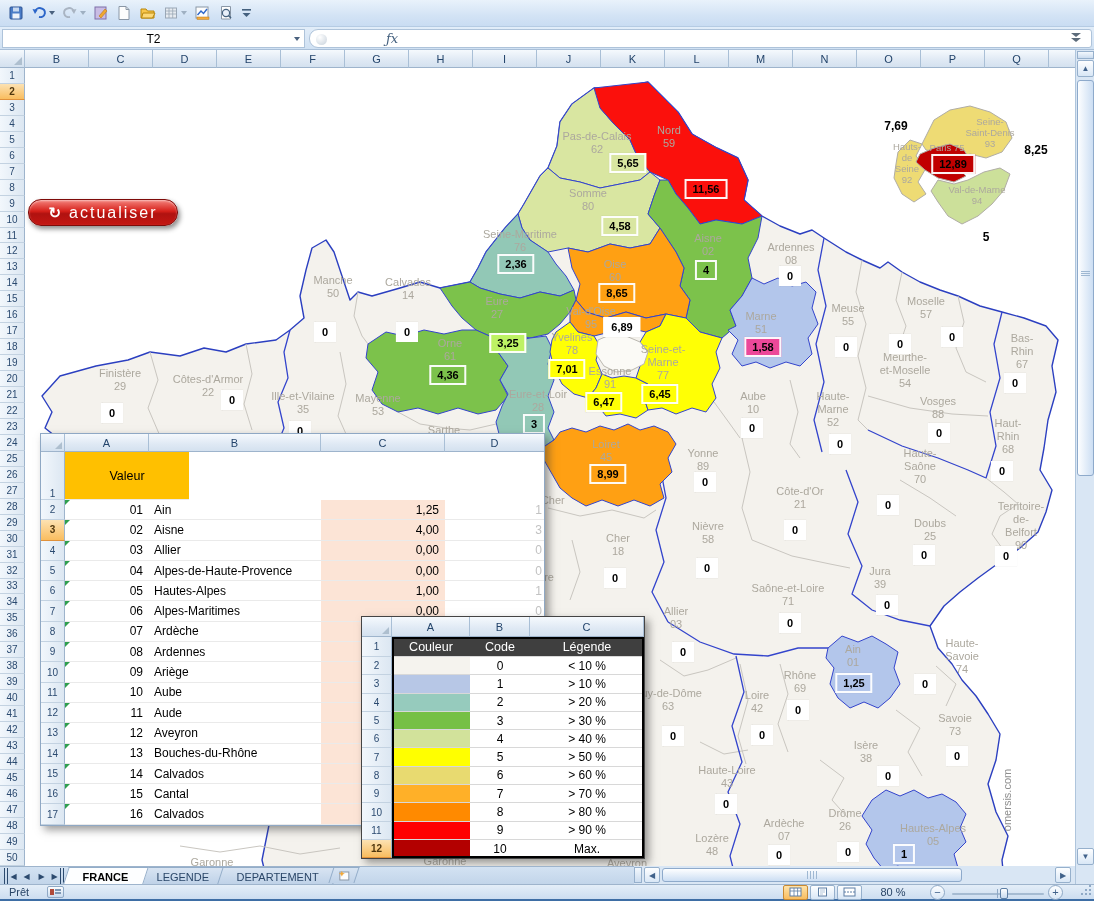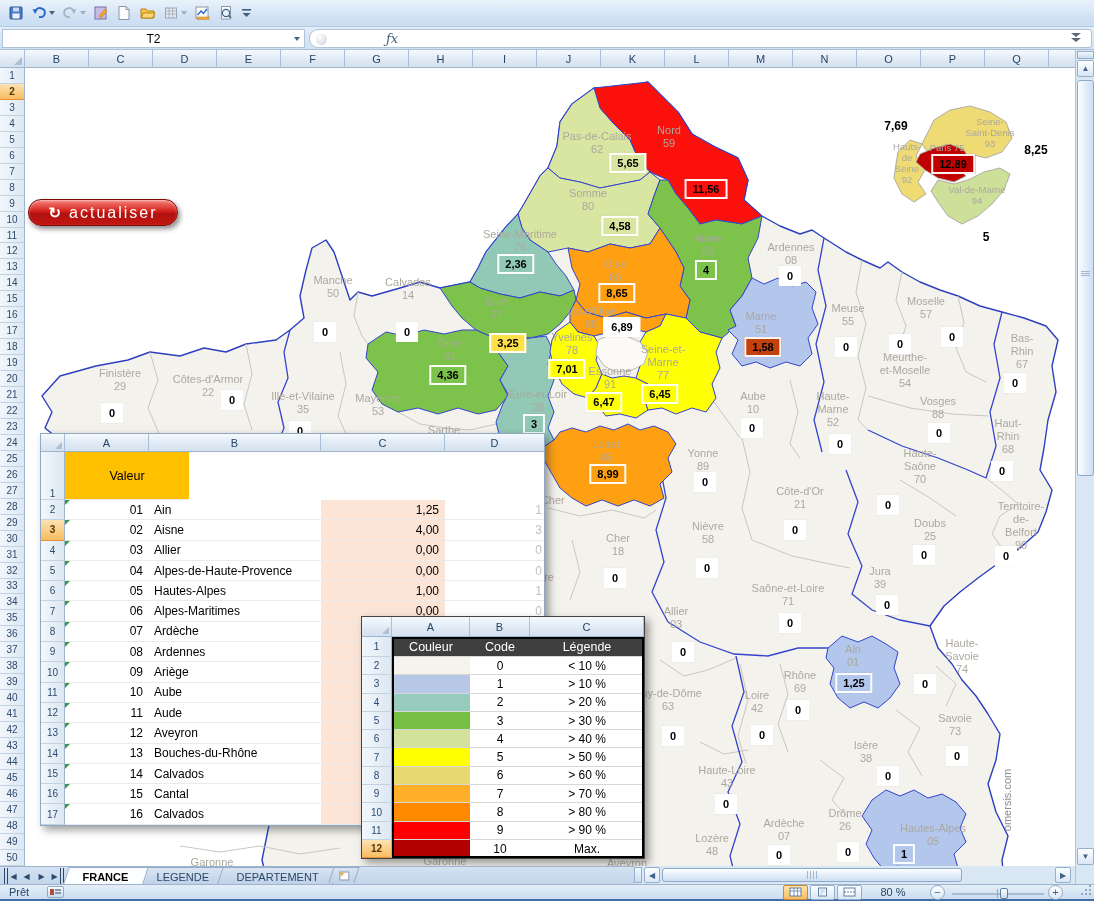--- a/index.html
+++ b/index.html
@@ -224,21 +224,21 @@
       <div class="mlab" style="left: 520px; top: 247px;">76</div>
       <div class="vbox" style="left: 516px; top: 264px; background: rgb(146, 200, 182);">2,36</div>
       <div class="mlab" style="left: 333px; top: 280px;">Manche</div>
       <div class="mlab" style="left: 333px; top: 293px;">50</div>
       <div class="vbox" style="left: 325px; top: 332px; background: rgb(255, 255, 255);">0</div>
       <div class="mlab" style="left: 408px; top: 282px;">Calvados</div>
       <div class="mlab" style="left: 408px; top: 295px;">14</div>
       <div class="vbox" style="left: 407px; top: 332px; background: rgb(255, 255, 255);">0</div>
       <div class="mlab" style="left: 497px; top: 301px;">Eure</div>
       <div class="mlab" style="left: 497px; top: 314px;">27</div>
-      <div class="vbox" style="left: 508px; top: 343px; background: #fde047;">3,25</div>
+      <div class="vbox" style="left: 508px; top: 343px; background: #bef264;">3,25</div>
       <div class="mlab" style="left: 450px; top: 343px;">Orne</div>
       <div class="mlab" style="left: 450px; top: 356px;">61</div>
       <div class="vbox" style="left: 448px; top: 375px; background: rgb(124, 194, 75);">4,36</div>
       <div class="mlab" style="left: 591px; top: 311px;">Val-d'Oise</div>
       <div class="mlab" style="left: 591px; top: 324px;">95</div>
       <div class="vbox" style="left: 622px; top: 327px; background: rgb(255, 255, 255);">6,89</div>
       <div class="mlab" style="left: 572px; top: 337px;">Yvelines</div>
       <div class="mlab" style="left: 572px; top: 350px;">78</div>
       <div class="vbox" style="left: 567px; top: 369px; background: rgb(255, 255, 5);">7,01</div>
       <div class="mlab" style="left: 610px; top: 371px;">Essonne</div>
@@ -249,21 +249,21 @@
       <div class="mlab" style="left: 663px; top: 375px;">77</div>
       <div class="vbox" style="left: 660px; top: 394px; background: rgb(255, 255, 5);">6,45</div>
       <div class="mlab" style="left: 538px; top: 394px;">Eure-et-Loir</div>
       <div class="mlab" style="left: 538px; top: 407px;">28</div>
       <div class="vbox" style="left: 534px; top: 424px; background: rgb(146, 200, 182);">3</div>
       <div class="mlab" style="left: 606px; top: 444px;">Loiret</div>
       <div class="mlab" style="left: 606px; top: 457px;">45</div>
       <div class="vbox" style="left: 608px; top: 474px; background: rgb(255, 160, 19);">8,99</div>
       <div class="mlab" style="left: 761px; top: 316px;">Marne</div>
       <div class="mlab" style="left: 761px; top: 329px;">51</div>
-      <div class="vbox" style="left: 763px; top: 347px; background: #c2410c;">1,58</div>
+      <div class="vbox" style="left: 763px; top: 347px; background: #ec4899;">1,58</div>
       <div class="mlab" style="left: 848px; top: 308px;">Meuse</div>
       <div class="mlab" style="left: 848px; top: 321px;">55</div>
       <div class="vbox" style="left: 846px; top: 347px; background: rgb(255, 255, 255);">0</div>
       <div class="mlab" style="left: 926px; top: 301px;">Moselle</div>
       <div class="mlab" style="left: 926px; top: 314px;">57</div>
       <div class="vbox" style="left: 952px; top: 337px; background: rgb(255, 255, 255);">0</div>
       <div class="mlab" style="left: 905px; top: 357px;">Meurthe-</div>
       <div class="mlab" style="left: 905px; top: 370px;">et-Moselle</div>
       <div class="mlab" style="left: 905px; top: 383px;">54</div>
       <div class="vbox" style="left: 900px; top: 344px; background: rgb(255, 255, 255);">0</div>

